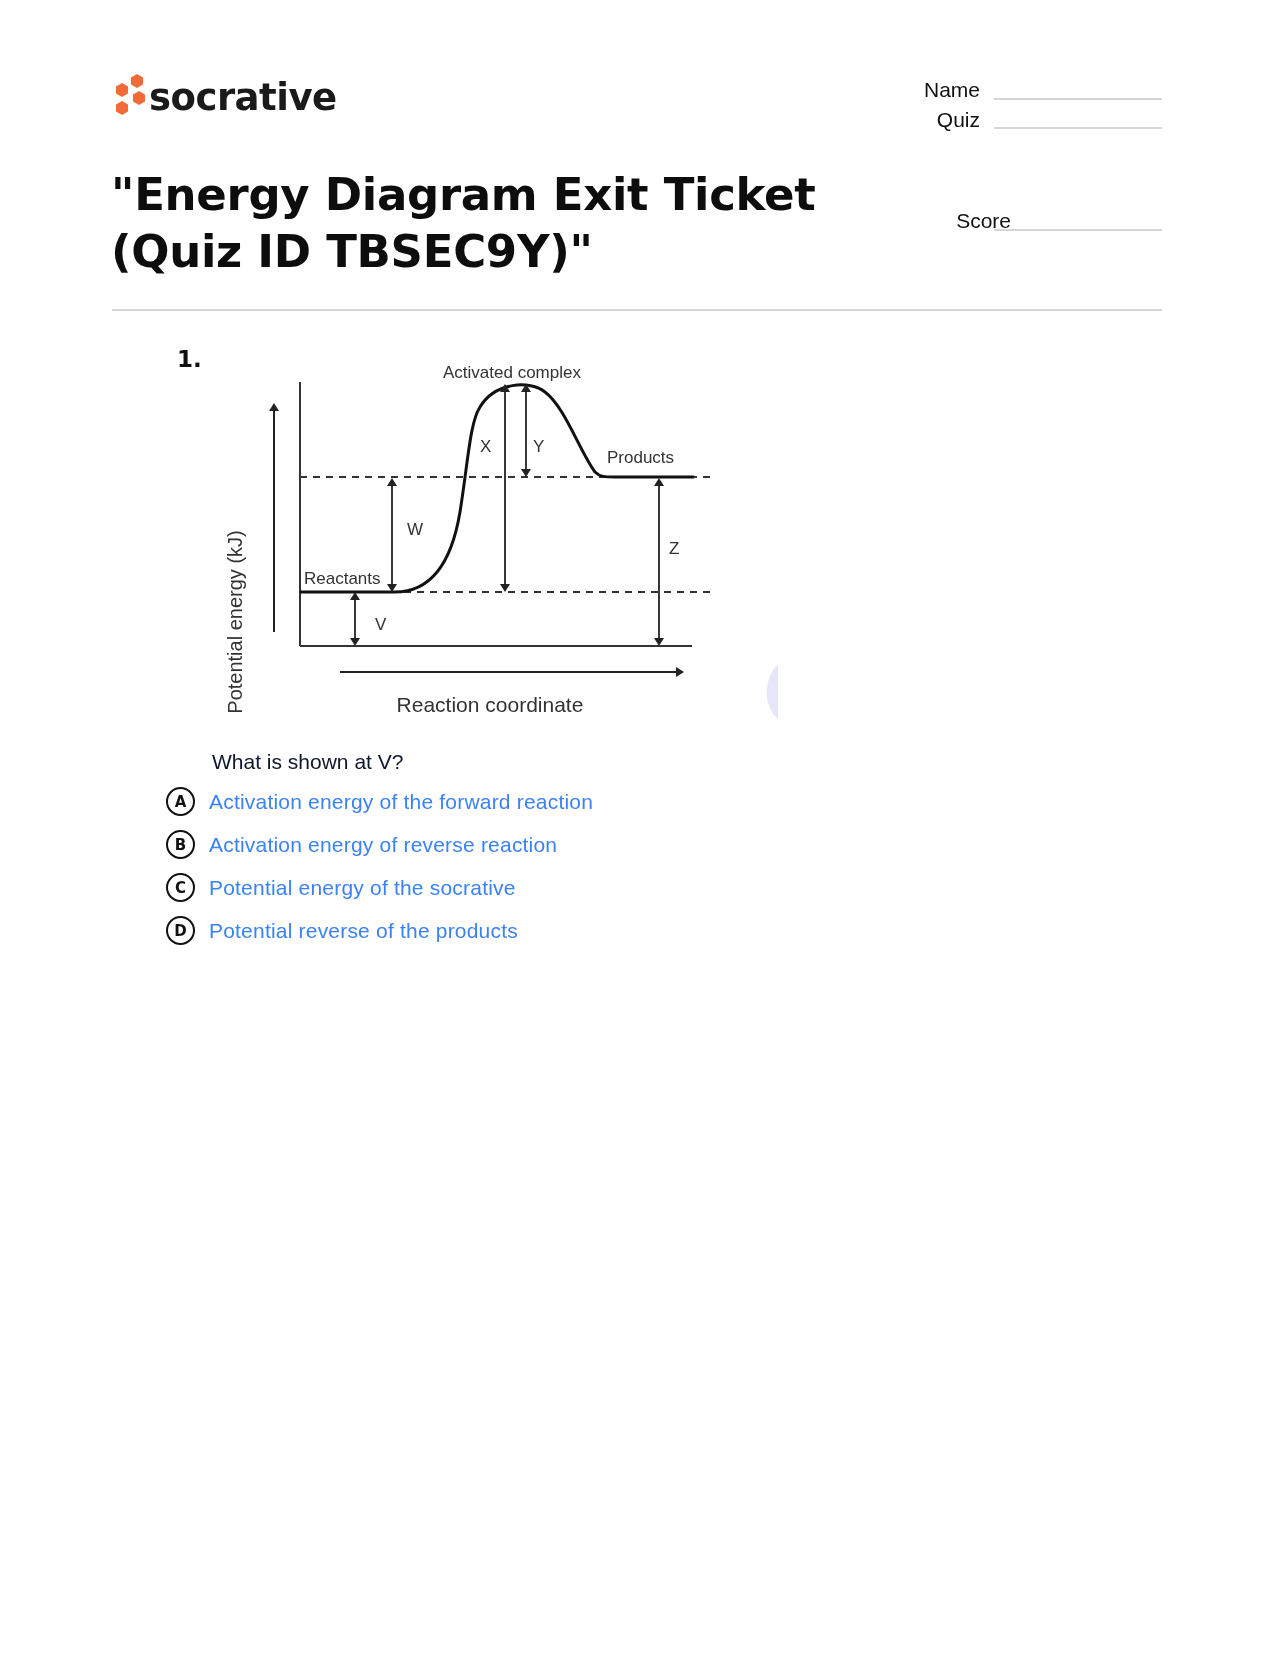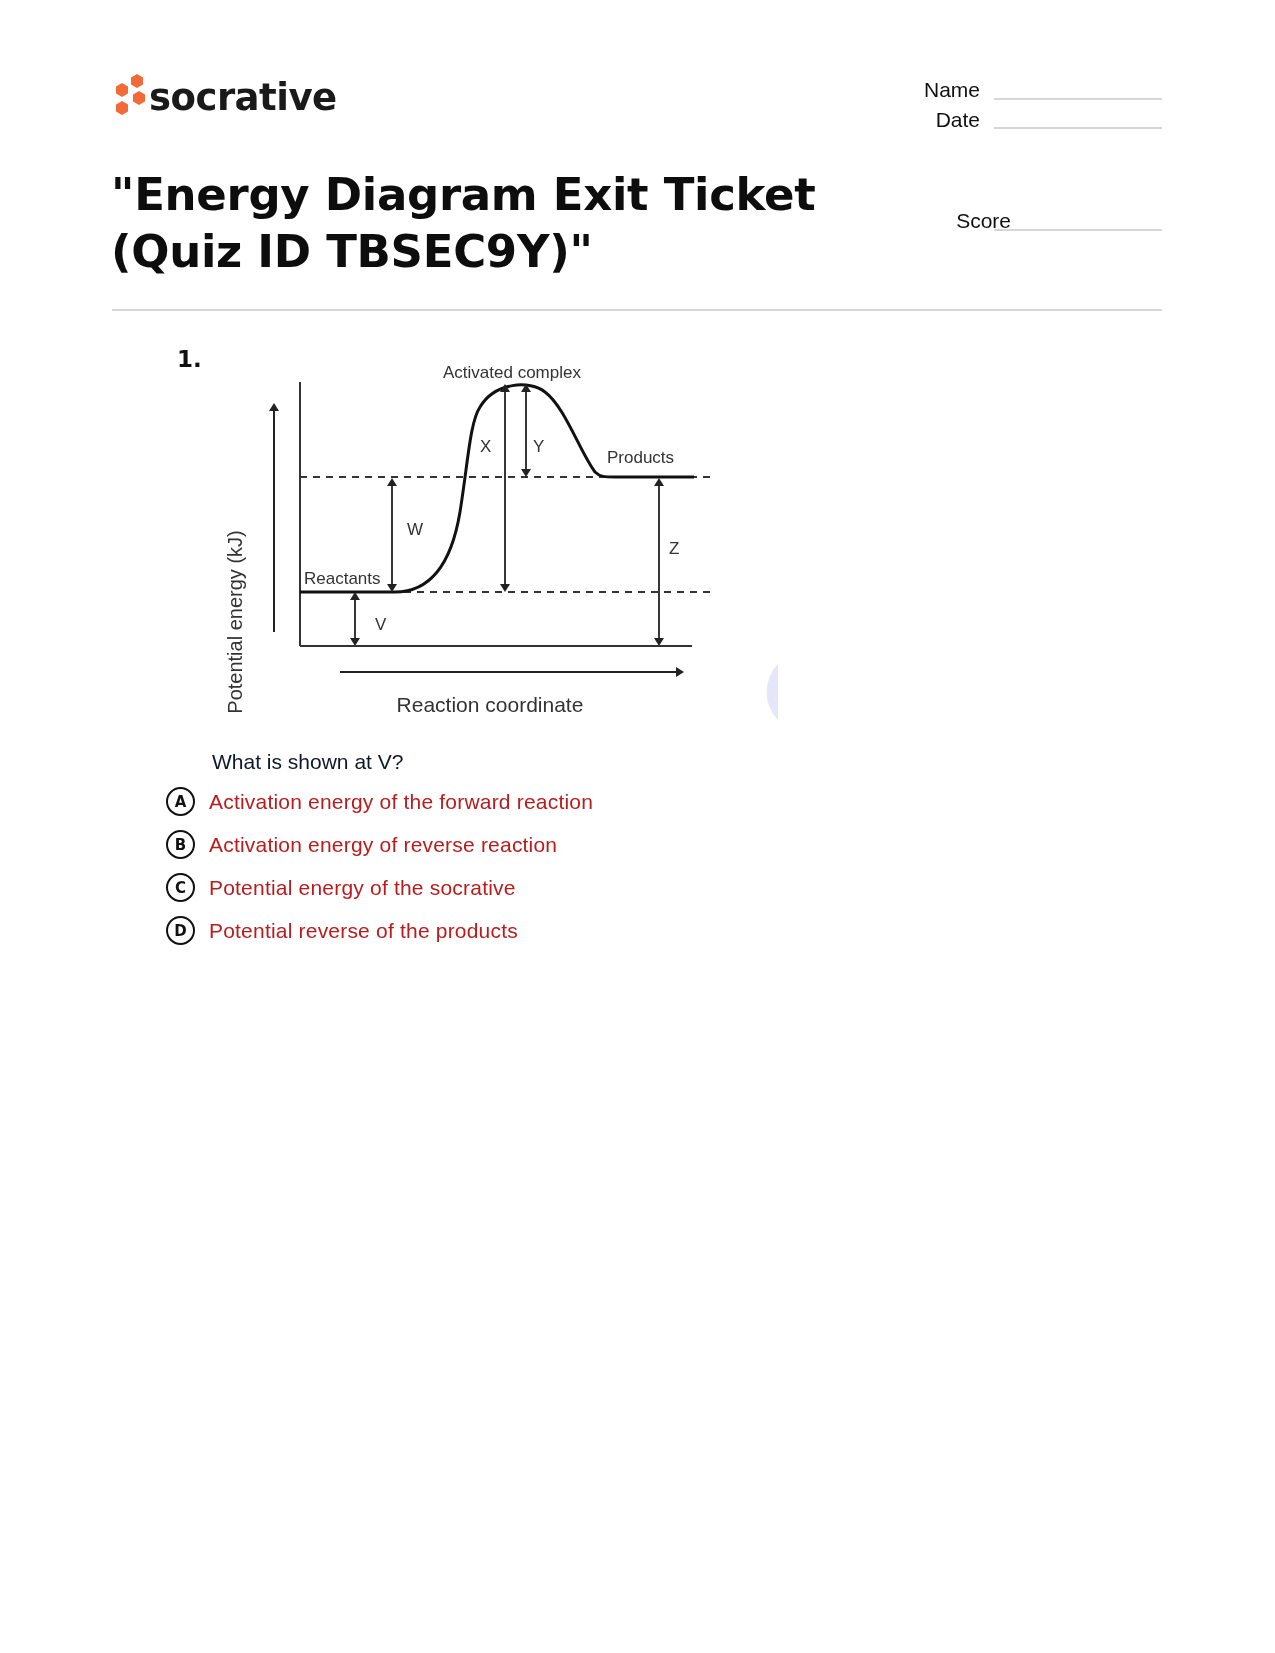--- a/index.html
+++ b/index.html
@@ -14,21 +14,21 @@
   .field-label { font-size: 21px; color: #111; text-align: right; width: 120px; }
   .field-line { height: 0; border-top: 2px solid #d6d6d6; width: 168px; }
   .divider { left: 112px; top: 309px; width: 1050px; height: 0; border-top: 2px solid #d6d6d6; }
   .qnum { left: 177px; top: 346px; font-family: "DejaVu Sans", sans-serif; font-weight: bold; font-size: 23px; }
   .diagram { left: 210px; top: 352px; width: 570px; height: 372px; }
   .prompt { left: 212px; top: 750px; font-size: 21px; color: #0f172a; }
   .option { left: 166px; display: flex; align-items: center; }
   .opt-circle { width: 29px; height: 29px; border: 2px solid #111; border-radius: 50%;
                 box-sizing: border-box; display: flex; align-items: center; justify-content: center;
                 font-family: "DejaVu Sans", sans-serif; font-weight: bold; font-size: 15px; }
-  .opt-text { margin-left: 14px; font-size: 21px; color: #b91c1c; letter-spacing: 0.2px; }
+  .opt-text { margin-left: 14px; font-size: 21px; color: #3b82f6; letter-spacing: 0.2px; }
   .diagram text { font-family: "Liberation Sans", sans-serif; fill: #333; }
 </style>
 </head>
 <body>
 
 <div class="abs logo">
   <svg width="38" height="50" viewBox="0 0 38 50">
     <g fill="#f26a3a">
       <polygon points="26,2 32,5.5 32,12.5 26,16 20,12.5 20,5.5"></polygon>
       <polygon points="11,11 17,14.5 17,21.5 11,25 5,21.5 5,14.5"></polygon>
@@ -40,21 +40,21 @@
 </div>
 
 <div class="abs title">
   <div>"Energy Diagram Exit Ticket</div>
   <div>(Quiz ID TBSEC9Y)"</div>
 </div>
 
 <div class="abs field-label" style="left:860px; top:78px;">Name</div>
 <div class="abs field-line" style="left:994px; top:98px;"></div>
 
-<div class="abs field-label" style="left:860px; top:108px;">Date</div>
+<div class="abs field-label" style="left:860px; top:108px;">Quiz</div>
 <div class="abs field-line" style="left:994px; top:127px;"></div>
 
 <div class="abs field-label" style="left:891px; top:209px;">Score</div>
 <div class="abs field-line" style="left:994px; top:229px;"></div>
 
 <div class="abs divider"></div>
 
 <div class="abs qnum">1.</div>
 
 <div class="abs diagram">

